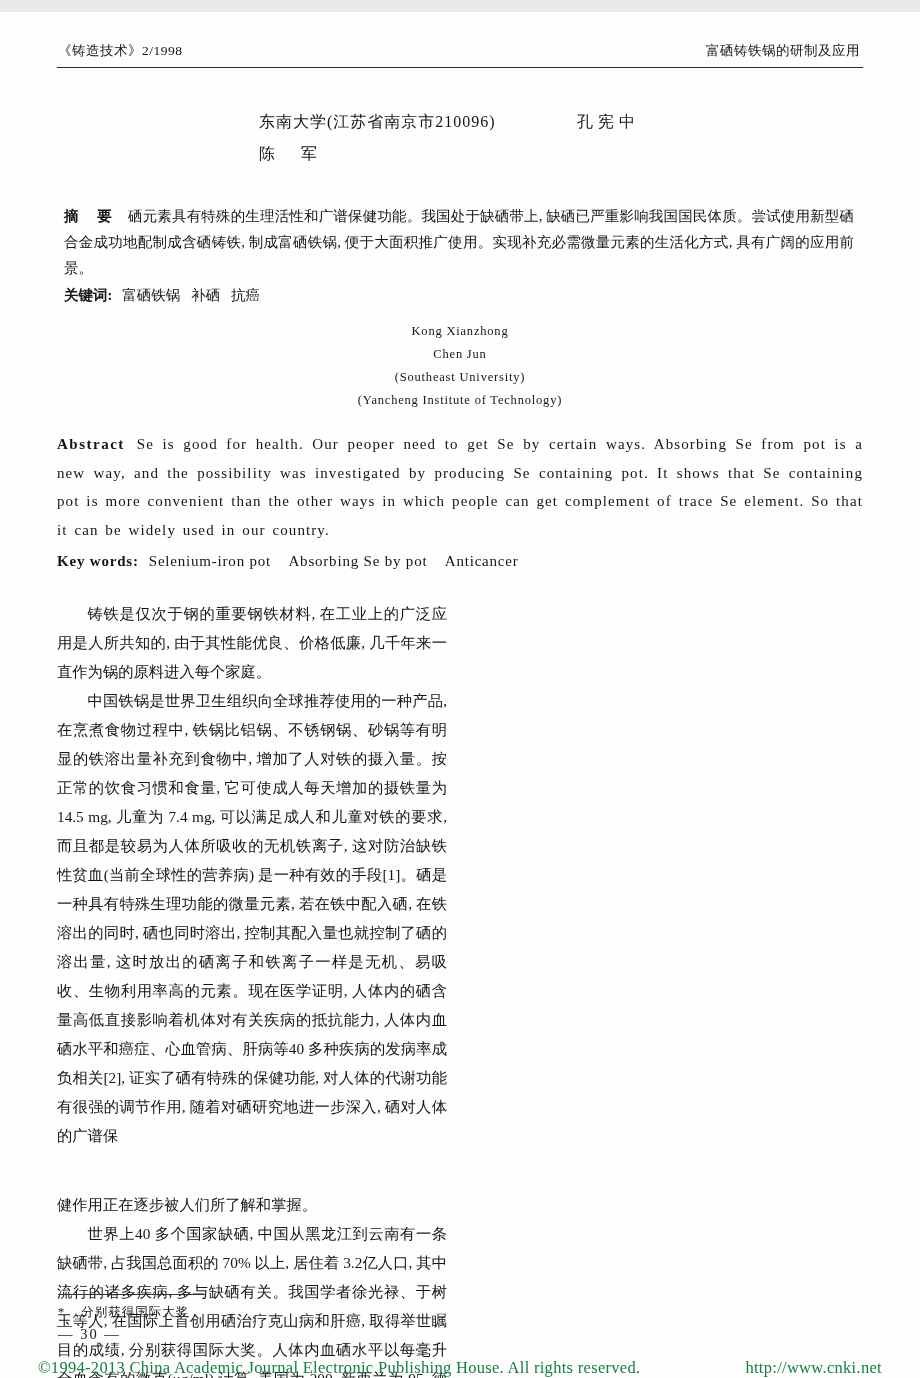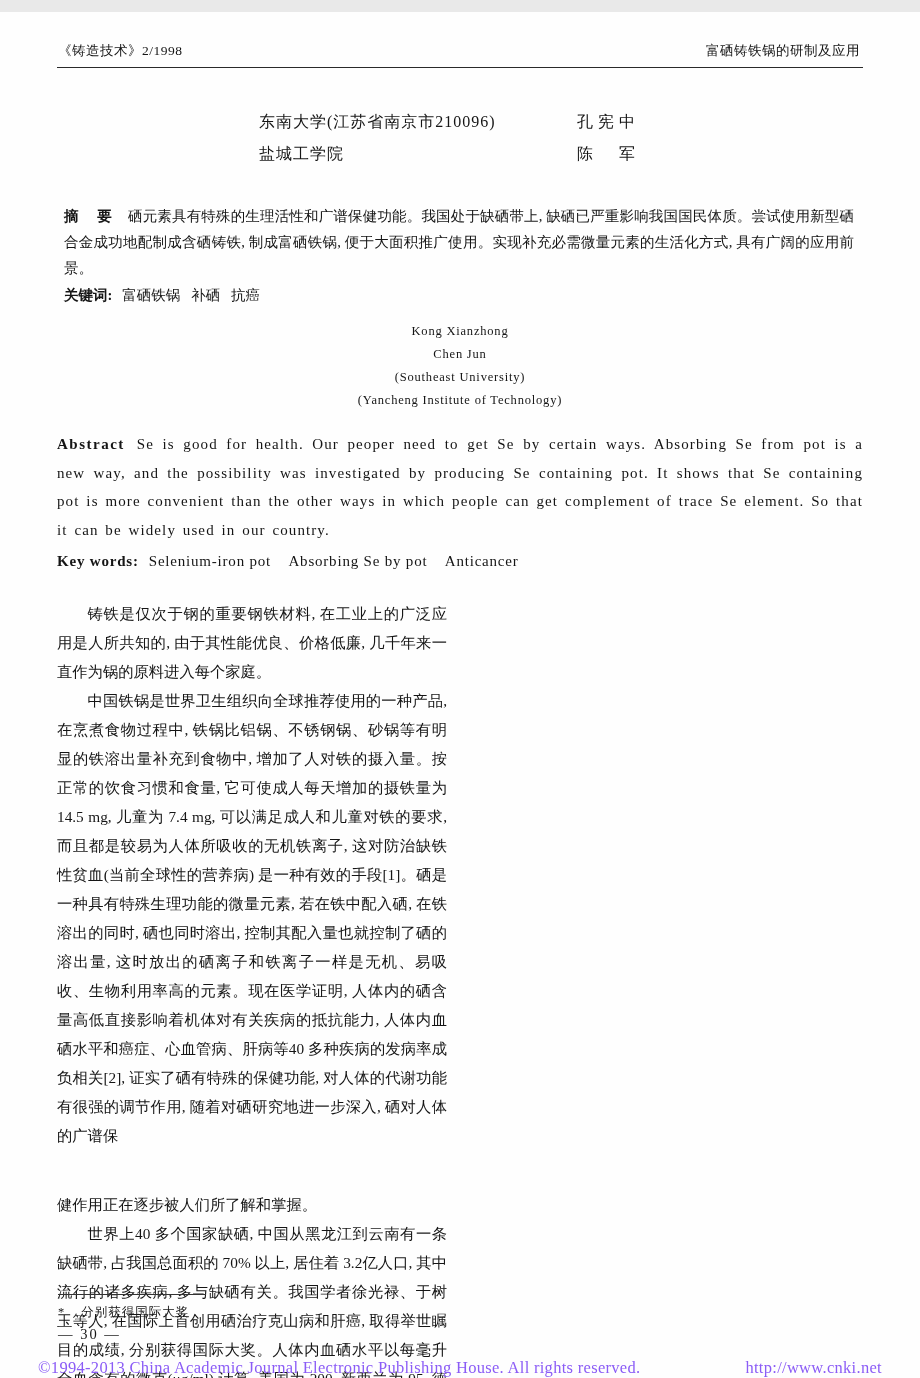--- a/index.html
+++ b/index.html
@@ -129,41 +129,40 @@
     font-size: 14.5px;
     letter-spacing: 2px;
   }
   
   .footer {
     position: absolute;
     left: 0; right: 0; bottom: 12px;
     display: flex;
     justify-content: space-between;
     padding: 0 38px;
-    color: #8b5cf6;
+    color: #15803d;
     font-size: 16.5px;
     letter-spacing: 0.3px;
   }
 </style>
 </head>
 <body>
 
 <div class="page">
 
   <div class="header">
     <span>《铸造技术》2/1998</span>
     <span>富硒铸铁锅的研制及应用</span>
   </div>
   <div class="header-rule"></div>
 
 
   <div class="authors">
     <span class="affil">东南大学(江苏省南京市210096)</span>
     <span class="aname">孔宪中</span>
-    <span class="affil">盐城工学院</span>
     <span class="aname">陈　军</span>
   </div>
 
   <div class="abstract-cn">
     <span class="label-cn">摘　要</span><span>硒元素具有特殊的生理活性和广谱保健功能。我国处于缺硒带上, 缺硒已严重影响我国国民体质。尝试使用新型硒合金成功地配制成含硒铸铁, 制成富硒铁锅, 便于大面积推广使用。实现补充必需微量元素的生活化方式, 具有广阔的应用前景。</span>
   </div>
 
   <div class="keywords-cn">
     <span class="label-cn">关键词:</span><span class="prewrap">富硒铁锅   补硒   抗癌</span>
   </div>

